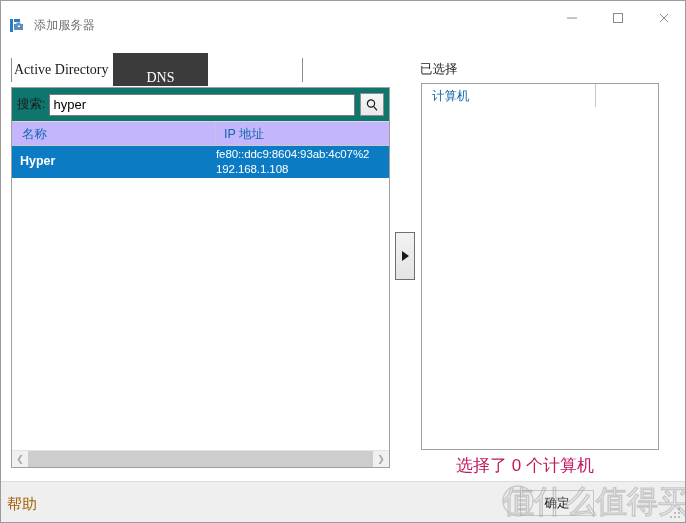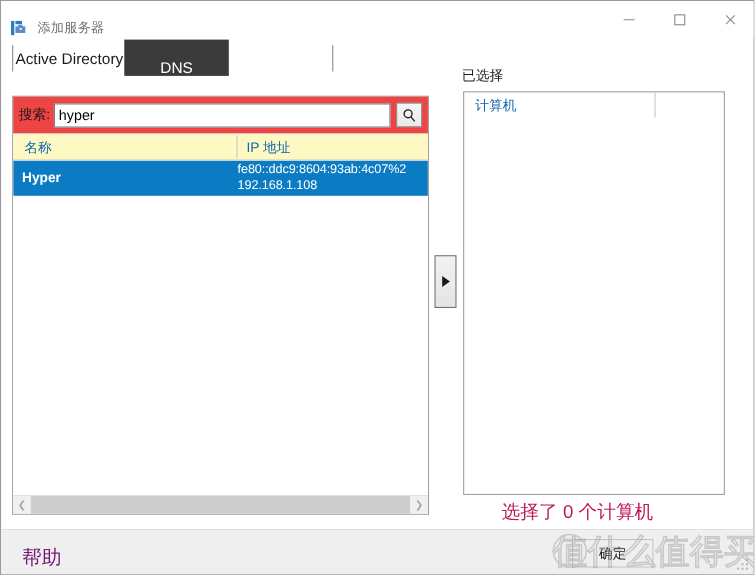--- a/index.html
+++ b/index.html
@@ -57,23 +57,24 @@
     display: flex;
     align-items: center;
     justify-content: center;
     cursor: default;
   }
   .win-btn svg { display: block; }
 
   
   #tabstrip {
     position: absolute;
-    left: 0; top: 35px;
+    left: 0; top: 52px;
     width: 562px;
     height: 33px;
+    font-family: Liberation Serif, serif;
   }
   .tab {
     position: absolute;
     top: 0;
     height: 33px;
     display: flex;
     align-items: center;
     justify-content: center;
     font-size: 14px;
     color: #1a1a1a;
@@ -100,21 +101,21 @@
     top: 86px;
     width: 379px;
     height: 381px;
     box-sizing: border-box;
     border: 1px solid #a0a0a0;
     background: #ffffff;
   }
   #search-bar {
     position: relative;
     height: 34px;
-    background: #ef4444;
+    background: #0f766e;
     border-bottom: 1px solid #d8d8d8;
     display: flex;
     align-items: center;
     padding: 0 5px;
     box-sizing: border-box;
   }
   #search-label {
     font-size: 12.5px;
     color: #1a1a1a;
     margin-right: 4px;
@@ -141,21 +142,21 @@
     background: linear-gradient(#f7f7f7, #e9e9e9);
     display: flex;
     align-items: center;
     justify-content: center;
     cursor: default;
   }
   #col-headers {
     position: relative;
     height: 23px;
     border-bottom: 1px solid #c8c8c8;
-    background: #fef9c3;
+    background: #c4b5fd;
   }
   .col-h {
     position: absolute;
     top: 4px;
     font-size: 12.5px;
     color: #1169b0;
     white-space: nowrap;
   }
   #col-div {
     position: absolute;
@@ -310,24 +311,24 @@
   #footer {
     position: absolute;
     left: 0;
     top: 481px;
     width: 684px;
     height: 40px;
     background: #efefef;
   }
   #help-link {
     position: absolute;
-    left: 19px;
+    left: 6px;
     top: 13px;
-    font-size: 18px;
-    color: #701a75;
+    font-size: 15px;
+    color: #a16207;
     cursor: default;
     white-space: nowrap;
   }
   .dlg-btn {
     position: absolute;
     top: 489px;
     width: 74px;
     height: 26px;
     box-sizing: border-box;
     font-size: 12.5px;

